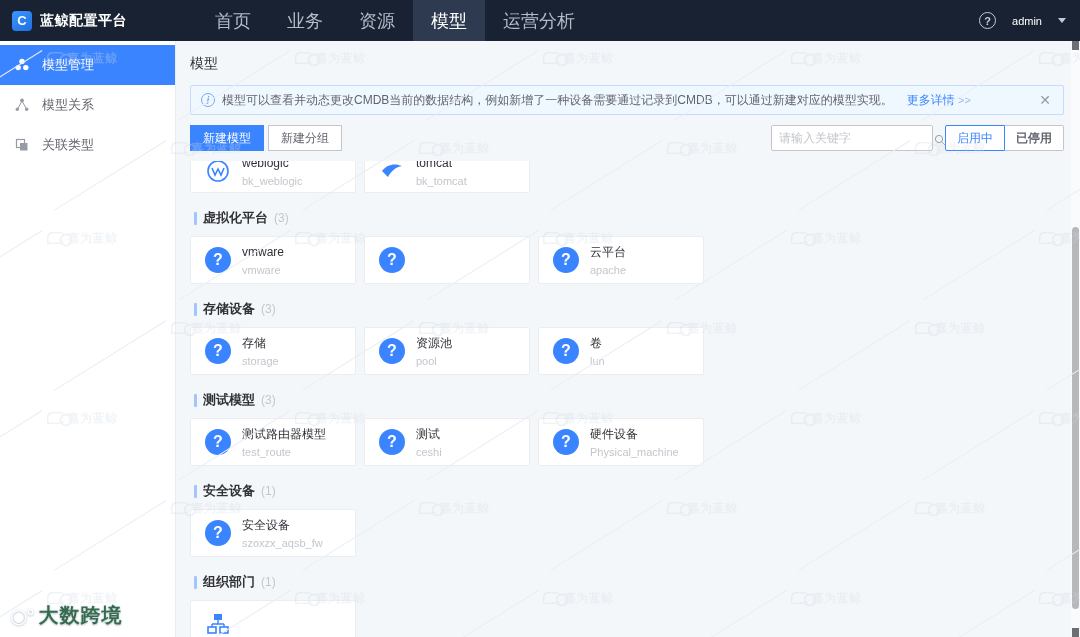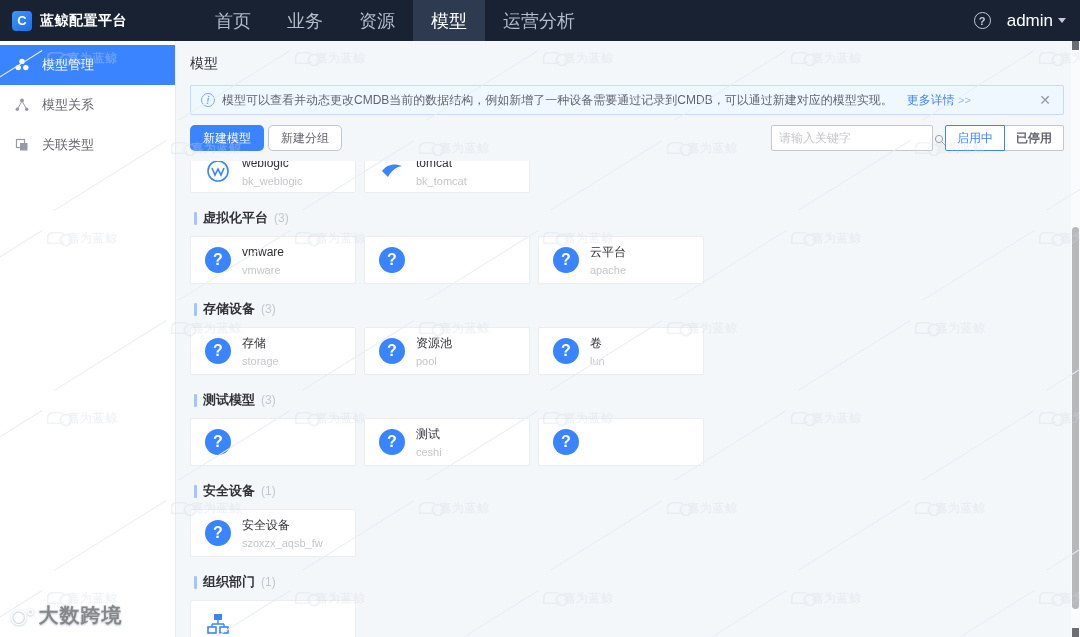--- a/index.html
+++ b/index.html
@@ -55,21 +55,21 @@
     position: absolute; left: 10px; bottom: 8px;
     display: flex; align-items: center; gap: 5px;
     z-index: 40; opacity: .85;
   }
   .wm-ds .ds-mark {
     font-size: 20px; font-weight: bold; color: #ffffff;
     text-shadow: 0 0 2px #c9d2dc, 0 1px 2px #b9c4d0;
     letter-spacing: -1px;
   }
   .wm-ds .ds-txt {
-    font-size: 20px; font-weight: bold; color: #737373;
+    font-size: 20px; font-weight: bold; color: #14532d;
     text-shadow: 0 0 2px #c3ccd8, 0 1px 2px #b3bfcd;
     letter-spacing: 1px;
   }
 
   
   .header {
     position: relative; z-index: 50;
     height: 41px; background: #182232;
     display: flex; align-items: stretch;
     color: #c4cbd6;
@@ -91,21 +91,21 @@
   .header-right {
     margin-left: auto; display: flex; align-items: center; gap: 16px; padding-right: 14px;
   }
   .help-icon {
     width: 17px; height: 17px; border-radius: 50%;
     border: 1.4px solid #c4cbd6; color: #c4cbd6;
     font-size: 11px; font-weight: bold;
     display: flex; align-items: center; justify-content: center;
     cursor: pointer;
   }
-  .user { display: flex; align-items: center; gap: 5px; font-size: 17px; color: #ffffff; cursor: pointer; }
+  .user { display: flex; align-items: center; gap: 16px; font-size: 11px; color: #ffffff; cursor: pointer; }
   .caret { width: 0; height: 0; border-left: 4px solid transparent; border-right: 4px solid transparent; border-top: 5px solid #c4cbd6; }
 
   
   .body { display: flex; height: 596px; }
 
   
   .sidebar {
     width: 176px; background: #ffffff;
     border-right: 1px solid #e9edf2;
     position: relative; z-index: 20;
@@ -152,21 +152,21 @@
   .banner-more { color: #3a84ff; margin-left: 14px; cursor: pointer; }
   .banner-more .gt { color: #9fb9e8; font-size: 11px; }
   .banner-close {
     margin-left: auto; color: #979ba5; font-size: 14px; cursor: pointer;
     line-height: 1; padding: 2px 2px;
   }
 
   
   .toolbar { display: flex; align-items: center; margin-bottom: 10px; }
   .btn {
-    height: 26px; padding: 0 12px; border-radius: 5px;
+    height: 26px; padding: 0 12px; border-radius: 0;
     font-size: 12px; display: inline-flex; align-items: center;
     cursor: pointer; border: 1px solid transparent;
   }
   .btn-primary { background: #3a84ff; color: #ffffff; }
   .btn-default { background: #ffffff; color: #63656e; border-color: #c4c6cc; margin-left: 4px; }
   .tool-right { margin-left: auto; display: flex; align-items: center; }
   .search-box {
     width: 162px; height: 26px; background: #ffffff;
     border: 1px solid #c4c6cc; border-radius: 2px;
     display: flex; align-items: center; padding: 0 7px;
@@ -431,30 +431,38 @@
 
           <div>
             <div class="group-head">
               <span class="group-bar"></span>
               <span class="group-name">测试模型</span>
               <span class="group-count">(3)</span>
             </div>
             <div class="cards">
               <div class="card tall">
                 <span class="q-icon">?</span>
+                <span class="card-txt">
+                  <span class="card-name">测试路由器模型</span><br>
+                  <span class="card-id">test_route</span>
+                </span>
               </div>
               <div class="card tall">
                 <span class="q-icon">?</span>
                 <span class="card-txt">
                   <span class="card-name">测试</span><br>
                   <span class="card-id">ceshi</span>
                 </span>
               </div>
               <div class="card tall">
                 <span class="q-icon">?</span>
+                <span class="card-txt">
+                  <span class="card-name">硬件设备</span><br>
+                  <span class="card-id">Physical_machine</span>
+                </span>
               </div>
             </div>
           </div>
 
           <div>
             <div class="group-head">
               <span class="group-bar"></span>
               <span class="group-name">安全设备</span>
               <span class="group-count">(1)</span>
             </div>

